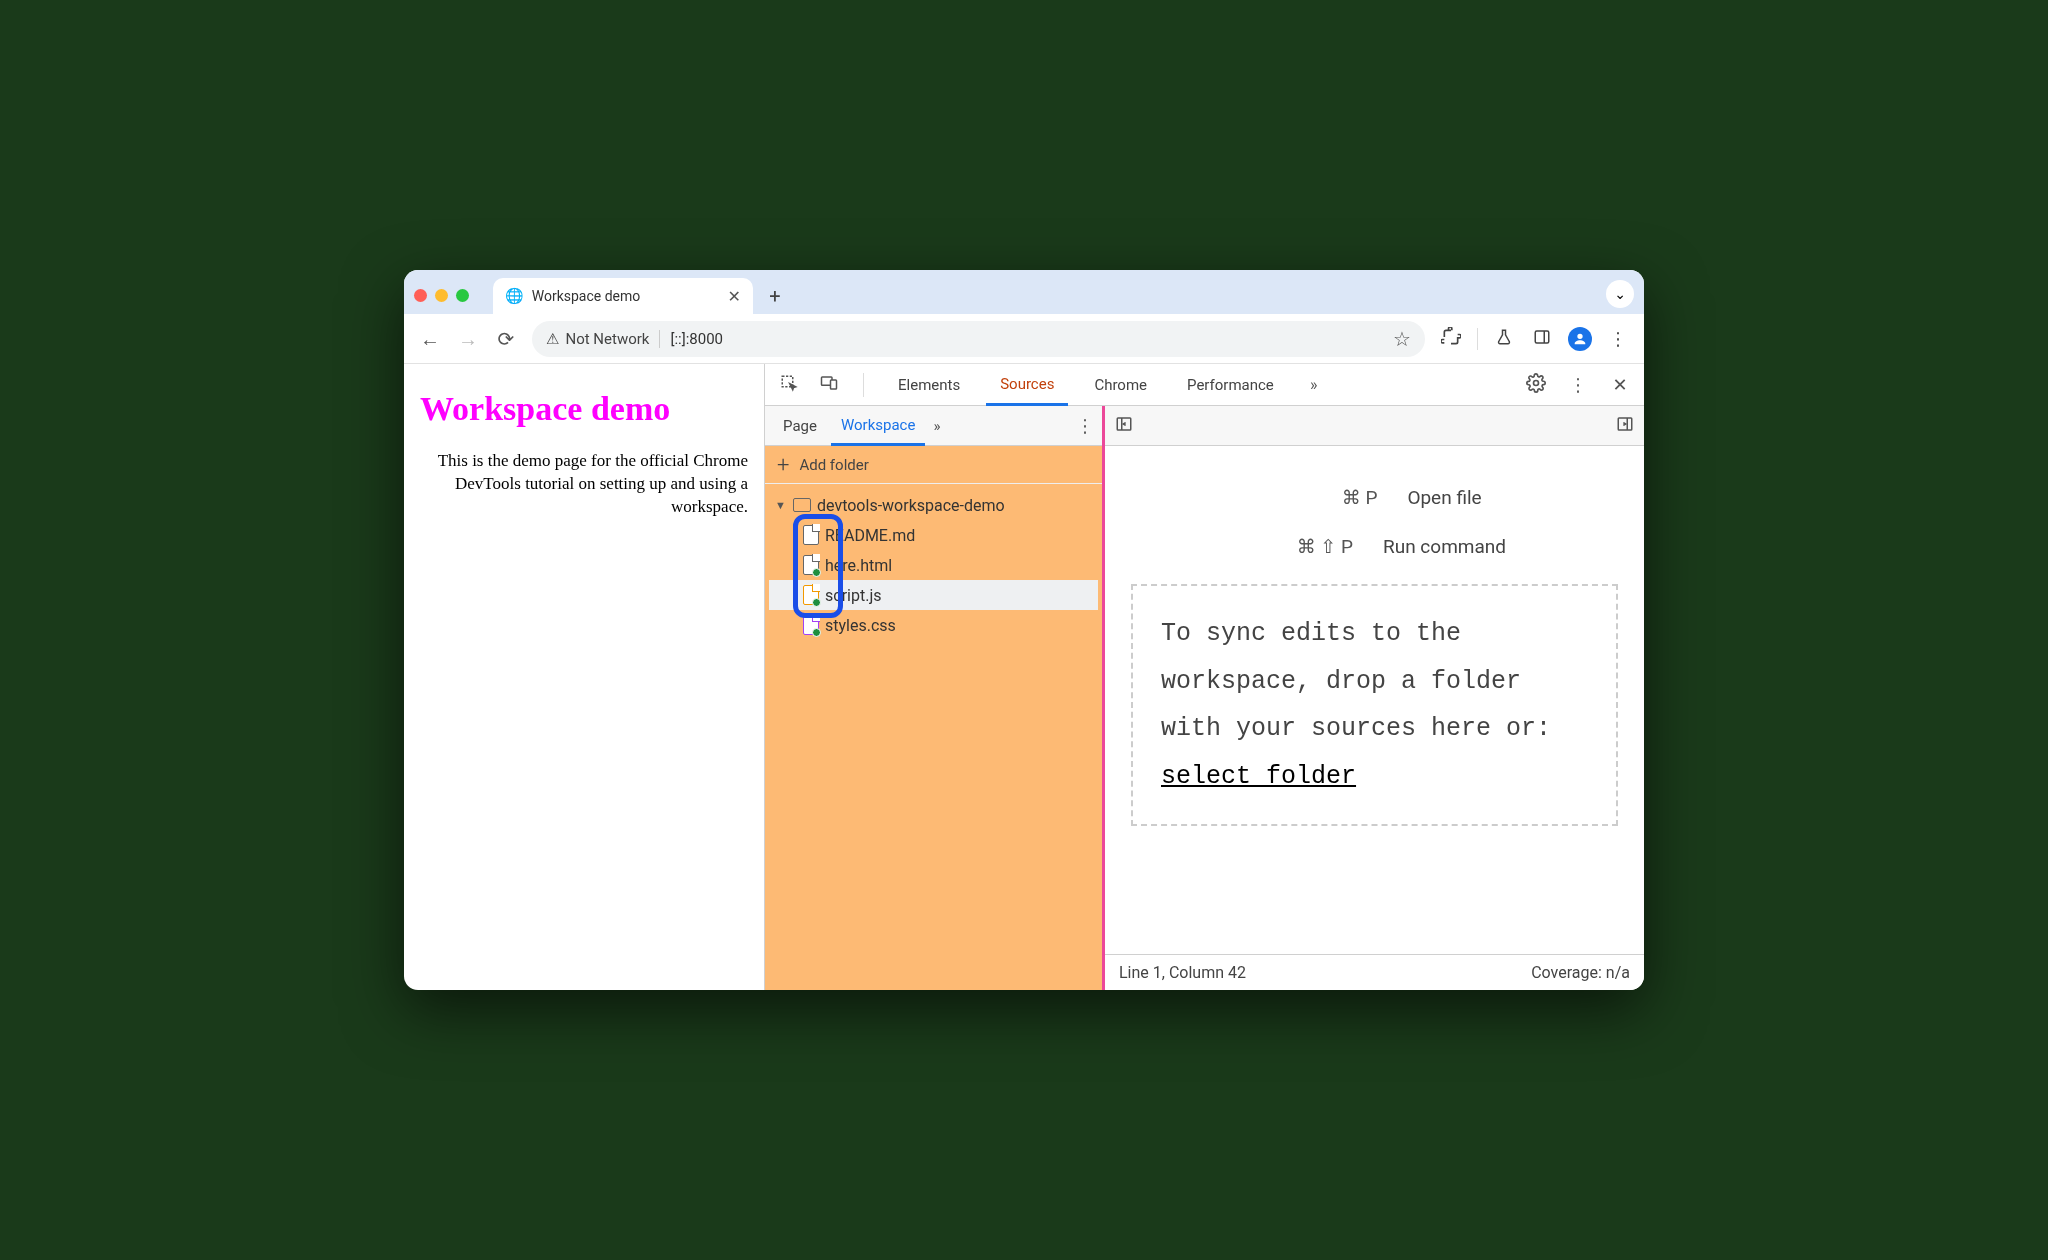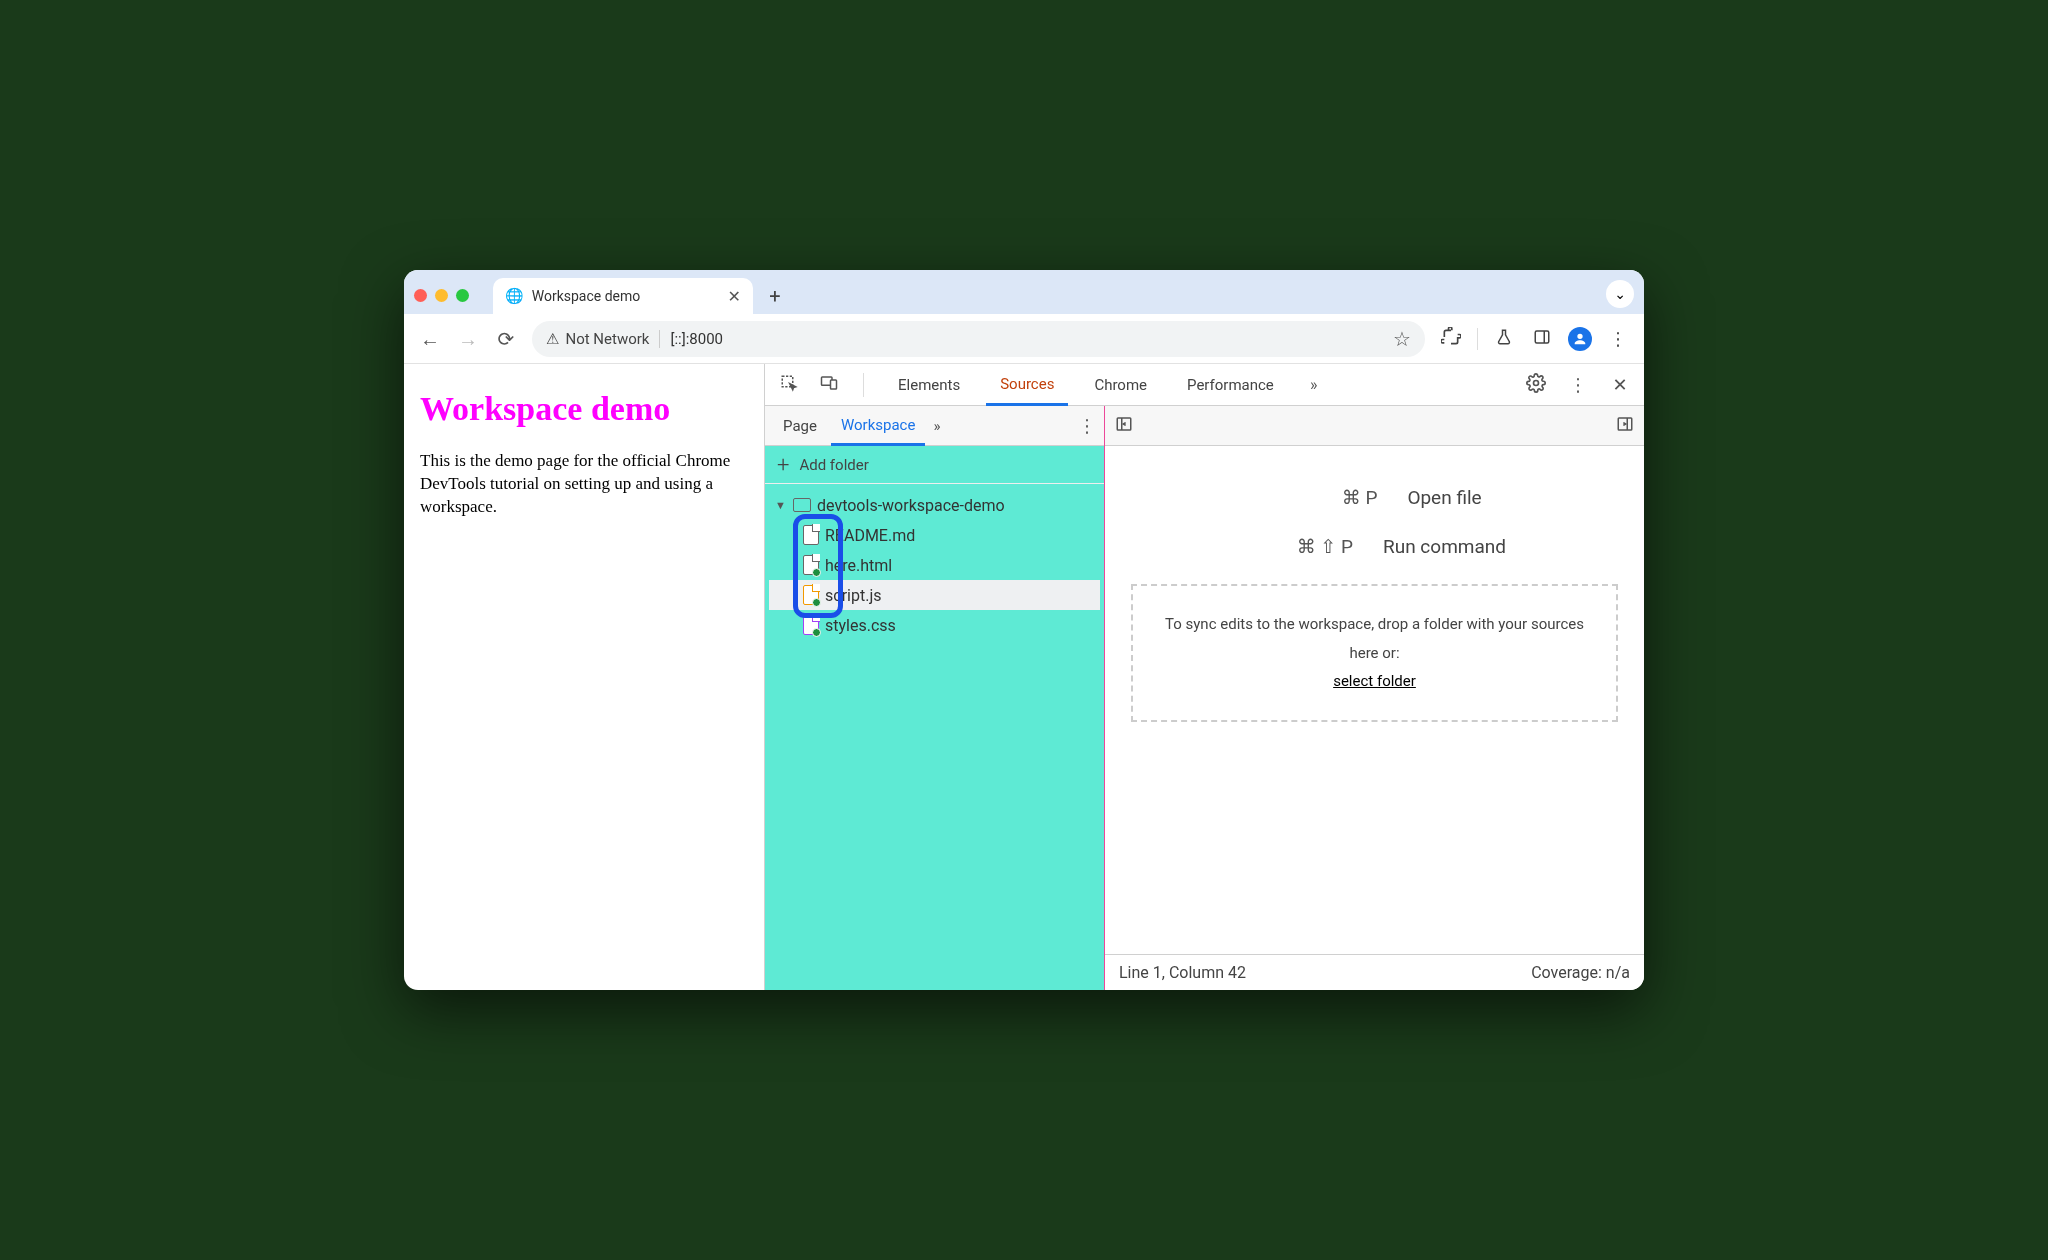--- a/index.html
+++ b/index.html
@@ -60,33 +60,33 @@
   .star{margin-left:auto;font-size:20px;color:#555;cursor:pointer;}
   .tb-icon{font-size:18px;color:#444;width:24px;text-align:center;cursor:pointer;}
   .tb-sep{width:1px;height:22px;background:#ddd;}
   .avatar{width:24px;height:24px;border-radius:50%;background:#1a73e8;display:flex;align-items:center;justify-content:center;}
   .avatar svg{width:16px;height:16px;fill:#fff;}
 
   
   .content{flex:1;display:flex; overflow:hidden;}
   .page-pane{width:360px;padding:22px 16px; font-family:"Times New Roman",serif; font-size:17px; line-height:1.35; color:#000;}
   .page-pane h1{color:#ff00ff;font-weight:bold;font-size:34px;margin-bottom:18px;}
-  .page-pane p{margin-bottom:14px;}
+  .page-pane p{margin-bottom:14px;text-align:right;}
   .page-pane a{color:#0000ee;text-decoration:underline;}
 
   .devtools{flex:1;display:flex;flex-direction:column;border-left:1px solid #d0d0d0;font-size:15px;color:#333;}
   .dt-tabs{height:42px;border-bottom:1px solid #d0d0d0;display:flex;align-items:center;padding:0 10px;gap:12px;}
   .dt-tabs .ico{width:28px;text-align:center;font-size:16px;color:#555;cursor:pointer;}
   .dt-tabs .dt-tab{padding:0 14px;height:100%;display:flex;align-items:center;cursor:pointer;color:#444;}
   .dt-tabs .dt-tab.active{color:#c2410c;border-bottom:3px solid #1a73e8;margin-bottom:-1px;}
   .dt-tabs .right{margin-left:auto;display:flex;align-items:center;gap:14px;}
   .dt-tabs .right .ico{font-size:18px;}
 
   .dt-body{flex:1;display:flex;overflow:hidden;}
-  .sources-left{width:340px;border-right:1px solid #ec4899;display:flex;flex-direction:column;background:#5eead4;}
+  .sources-left{width:340px;border-right:3px solid #ec4899;display:flex;flex-direction:column;background:#fdba74;}
   .sub-tabs{height:40px;border-bottom:1px solid #d0d0d0;background:#f7f7f7;display:flex;align-items:center;padding:0 8px;gap:4px;}
   .sub-tabs .st{padding:0 10px;height:100%;display:flex;align-items:center;cursor:pointer;color:#444;}
   .sub-tabs .st.active{color:#1a73e8;border-bottom:3px solid #1a73e8;margin-bottom:-1px;}
   .sub-tabs .more{margin-left:4px;cursor:pointer;color:#555;}
   .sub-tabs .kebab{margin-left:auto;font-size:18px;cursor:pointer;color:#555;}
 
   .add-folder{height:38px;display:flex;align-items:center;padding:0 12px;gap:10px;border-bottom:1px solid #eee;cursor:pointer;color:#444;font-size:15px;}
   .add-folder .plus{font-size:22px;font-weight:300;}
 
   .tree{padding:6px 4px;flex:1;overflow:auto;}
@@ -101,21 +101,21 @@
   .file-ico.purple{border-color:#a142f4;} .file-ico.purple::before{border-color:#a142f4;}
   .dot{position:absolute;bottom:-3px;right:-3px;width:9px;height:9px;background:#1e8e3e;border-radius:50%;border:1.5px solid #fff;}
   .highlight-box{position:absolute;border:5px solid #1a4ee8;border-radius:12px;pointer-events:none;}
 
   .sources-right{flex:1;display:flex;flex-direction:column;}
   .right-top{height:40px;border-bottom:1px solid #d0d0d0;background:#f7f7f7;display:flex;align-items:center;padding:0 10px;justify-content:space-between;}
   .panel-toggle{font-size:16px;color:#555;cursor:pointer;}
   .hints{flex:1;display:flex;flex-direction:column;align-items:center;justify-content:flex-start;padding:40px 26px;gap:26px;color:#444;}
   .hint-row{display:flex;gap:30px;font-size:19px;align-items:center;}
   .hint-row .keys{width:110px;text-align:right;color:#555;}
-  .drop-zone{border:2px dashed #ccc;padding:24px 28px;text-align:center;font-size:15px;line-height:1.9;width:100%;}
+  .drop-zone{border:2px dashed #ccc;padding:24px 28px;text-align:left;font-size:25px;line-height:1.9;width:100%;font-family:Liberation Mono, monospace;}
   .drop-zone a{color:#000;text-decoration:underline;cursor:pointer;}
   .status-bar{height:36px;border-top:1px solid #d0d0d0;display:flex;align-items:center;padding:0 14px;font-size:16px;color:#444;justify-content:space-between;background:#fff;}
   .tree-wrap{position:relative;flex:1;}
 </style>
 </head>
 <body>
 
 <div class="window">
 
   <div class="tab-strip">

